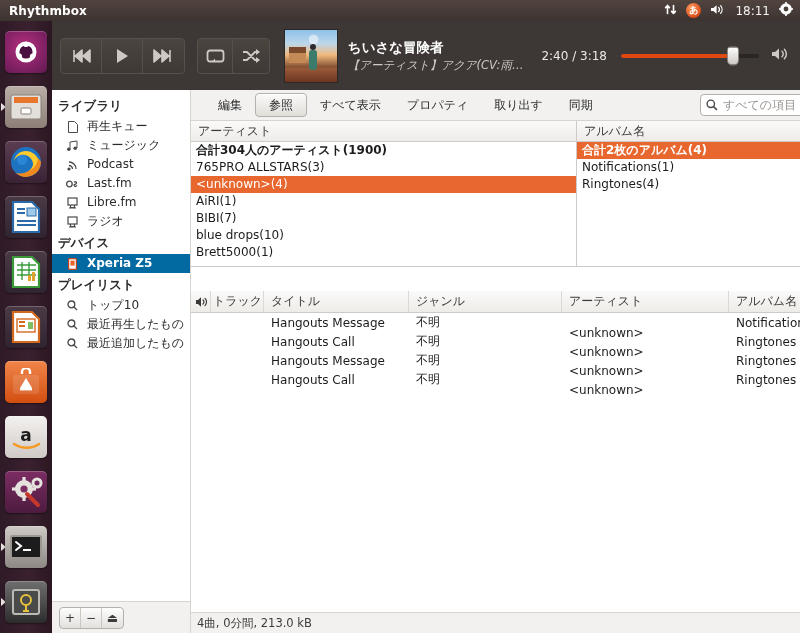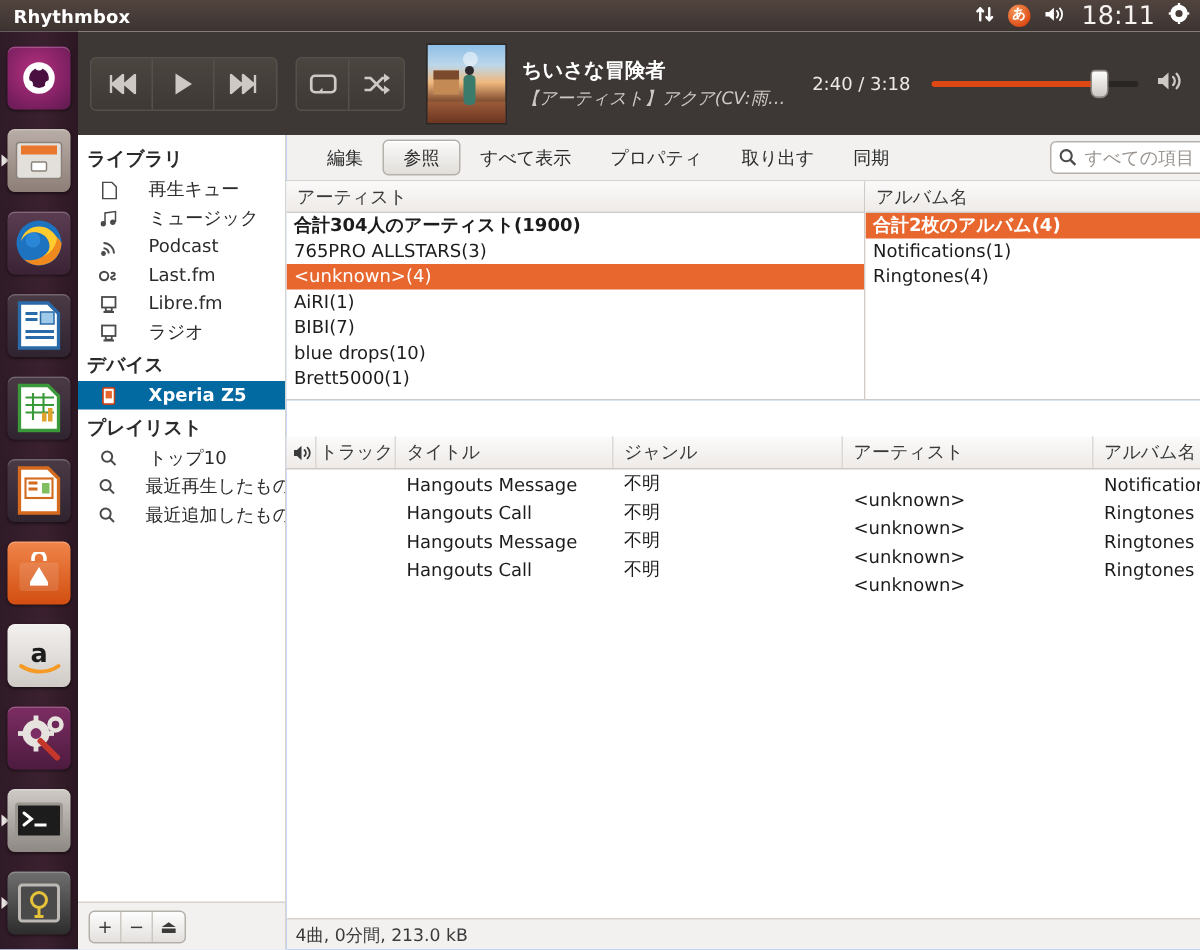--- a/index.html
+++ b/index.html
@@ -20,21 +20,21 @@
   }
   #top-panel .app-title {
     font-size: 12px; font-weight: bold; margin-left: 9px;
     letter-spacing: .1px;
   }
   #top-panel .tray {
     margin-left: auto; display: flex; align-items: center; gap: 9px;
     padding-right: 7px;
   }
   #top-panel .tray .ic { display: block; }
-  #top-panel .clock { font-size: 17px; color: #f5f2f0; }
+  #top-panel .clock { font-size: 12px; color: #f5f2f0; }
 
   .ime-badge {
     width: 15px; height: 15px; border-radius: 50%;
     background: radial-gradient(circle at 35% 30%, #f79b5c, #dd4814 75%);
     color: #fff; font-size: 9px; line-height: 15px; text-align: center;
     font-weight: bold;
   }
 
   
   #launcher {
@@ -151,21 +151,21 @@
   #sidebar {
     width: 139px; background: #ffffff; border-right: 1px solid #d7d3cf;
     display: flex; flex-direction: column; flex: 0 0 139px;
   }
   #sidebar-list { flex: 1; overflow: hidden; padding-top: 4px; }
   .side-group {
     font-size: 12.5px; font-weight: bold; color: #2b2b2b;
     padding: 2px 0 2px 6px; line-height: 19px;
   }
   .side-item {
-    display: flex; align-items: center; gap: 20px;
+    display: flex; align-items: center; gap: 8px;
     font-size: 12px; color: #2b2b2b; padding: 0 0 0 14px; line-height: 19px;
     height: 19px; cursor: pointer; white-space: nowrap;
   }
   .side-item.selected { background: #0369a1; color: #ffffff; font-weight: bold; }
   .side-item .si-icon { width: 13px; display: inline-flex; justify-content: center; }
 
   #sidebar-foot {
     border-top: 1px solid #d7d3cf; height: 32px; display: flex; align-items: center;
     padding-left: 7px; background: #f2f1f0;
   }

